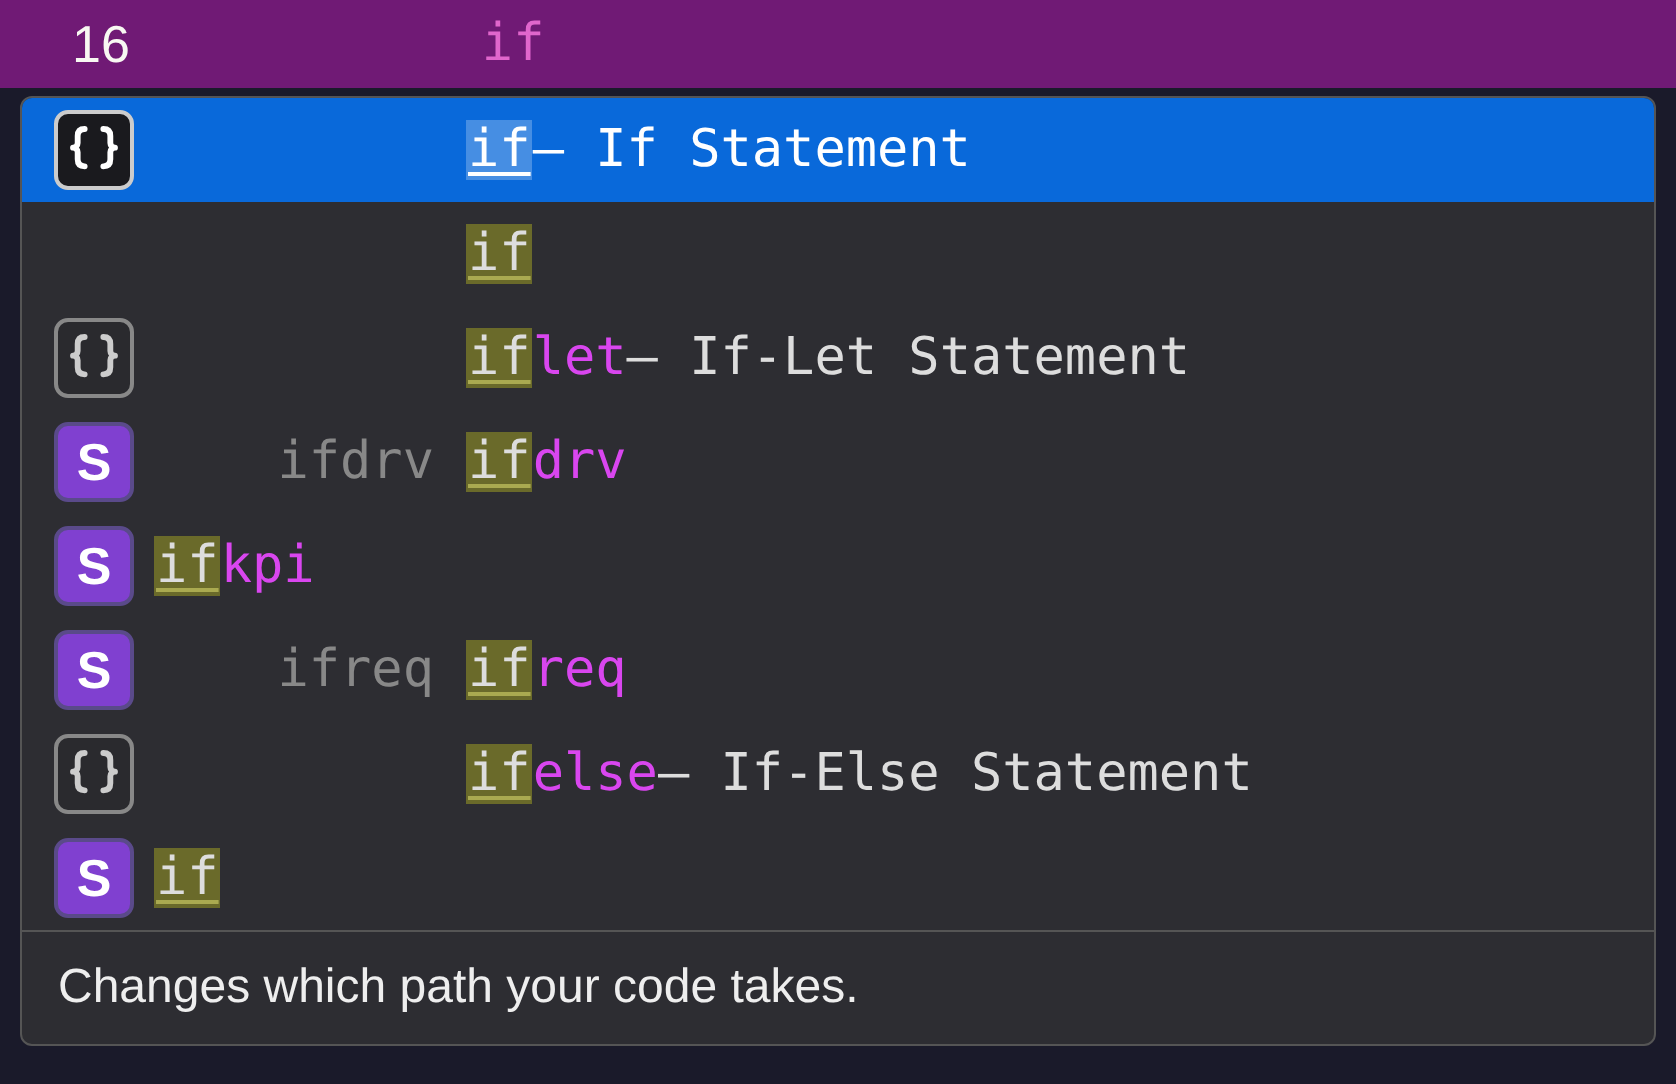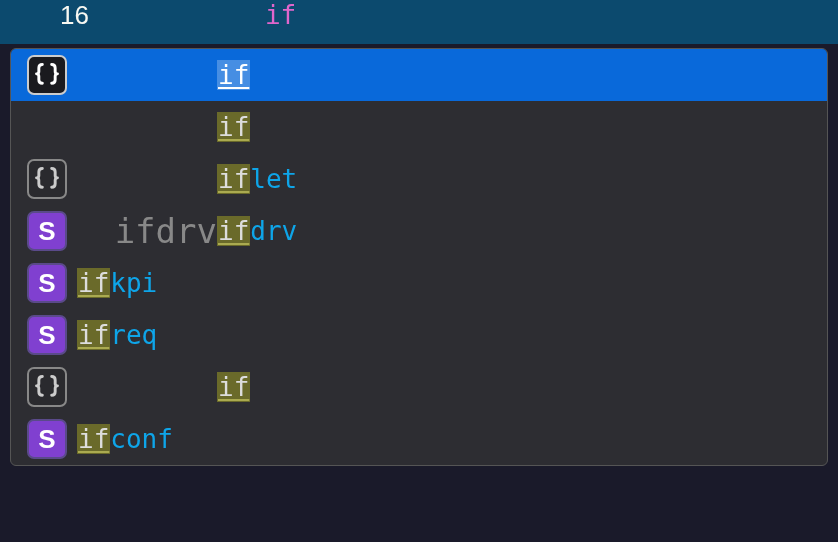--- a/index.html
+++ b/index.html
@@ -12,24 +12,24 @@
       background: #1a1a2a;
       font-family: 'Menlo', 'Monaco', 'Consolas', monospace;
       width: 838px;
       height: 542px;
       overflow: hidden;
       color: #ccc;
     }
     
     .editor-line {
       display: flex;
-      align-items: flex-start;
+      align-items: center;
       height: 44px;
-      background: #0c4a6e;
-      padding-left: 60px;
+      background: #701a75;
+      padding-left: 36px;
     }
     
     .line-number {
       color: #f8f8f2;
       font-size: 26px;
       font-weight: 500;
       margin-right: 176px;
       font-family: -apple-system, BlinkMacSystemFont, sans-serif;
     }
     
@@ -100,21 +100,22 @@
       width: 40px;
       height: 40px;
       margin-right: 10px;
       flex-shrink: 0;
     }
     
     .module-col {
       width: 140px;
       text-align: right;
       color: #888;
-      font-size: 34px;
+      font-size: 26px;
+      margin-right: 16px;
       flex-shrink: 0;
     }
     
     .completion-text {
       font-size: 26px;
       color: #ddd;
       display: flex;
       align-items: baseline;
     }
     
@@ -130,21 +131,21 @@
     .selected .match-highlight {
       background: rgba(255,255,255,0.25);
       text-decoration-color: #fff;
     }
     
     .selected .completion-text {
       color: #fff;
     }
     
     .completion-suffix {
-      color: #0ea5e9;
+      color: #d946ef;
     }
     
     .selected .completion-suffix {
       color: #fff;
     }
     
     .completion-desc {
       color: #ddd;
     }
     
@@ -174,20 +175,21 @@
         <div class="icon-wrapper icon-braces selected-icon">
           <svg viewBox="0 0 24 24" fill="none" stroke="#fff" stroke-width="2.5" stroke-linecap="round" stroke-linejoin="round">
             <path d="M8 3c-1.5 0-3 0.5-3 3v3c0 1.5-1 2-2 2 1 0 2 0.5 2 2v3c0 2.5 1.5 3 3 3"></path>
             <path d="M16 3c1.5 0 3 0.5 3 3v3c0 1.5 1 2 2 2-1 0-2 0.5-2 2v3c0 2.5-1.5 3-3 3"></path>
           </svg>
         </div>
         <span class="module-col"></span>
         <span class="completion-text">
           <span class="match-highlight">if</span>
           <span class="completion-suffix"></span>
+          <span class="completion-desc"> – If Statement</span>
         </span>
       </div>
       <div class="ac-item">
         <div class="icon-empty"></div>
         <span class="module-col"></span>
         <span class="completion-text">
           <span class="match-highlight">if</span>
           <span class="completion-suffix"></span>
         </span>
       </div>
@@ -195,20 +197,21 @@
         <div class="icon-wrapper icon-braces ">
           <svg viewBox="0 0 24 24" fill="none" stroke="#ccc" stroke-width="2.5" stroke-linecap="round" stroke-linejoin="round">
             <path d="M8 3c-1.5 0-3 0.5-3 3v3c0 1.5-1 2-2 2 1 0 2 0.5 2 2v3c0 2.5 1.5 3 3 3"></path>
             <path d="M16 3c1.5 0 3 0.5 3 3v3c0 1.5 1 2 2 2-1 0-2 0.5-2 2v3c0 2.5-1.5 3-3 3"></path>
           </svg>
         </div>
         <span class="module-col"></span>
         <span class="completion-text">
           <span class="match-highlight">if</span>
           <span class="completion-suffix">let</span>
+          <span class="completion-desc"> – If-Let Statement</span>
         </span>
       </div>
       <div class="ac-item">
         <div class="icon-wrapper icon-s">
           <span class="icon-s-text">S</span>
         </div>
         <span class="module-col">ifdrv</span>
         <span class="completion-text">
           <span class="match-highlight">if</span>
           <span class="completion-suffix">drv</span>
@@ -220,40 +223,43 @@
         </div>
         <span class="completion-text">
           <span class="match-highlight">if</span>
           <span class="completion-suffix">kpi</span>
         </span>
       </div>
       <div class="ac-item">
         <div class="icon-wrapper icon-s">
           <span class="icon-s-text">S</span>
         </div>
+        <span class="module-col">ifreq</span>
         <span class="completion-text">
           <span class="match-highlight">if</span>
           <span class="completion-suffix">req</span>
         </span>
       </div>
       <div class="ac-item">
         <div class="icon-wrapper icon-braces ">
           <svg viewBox="0 0 24 24" fill="none" stroke="#ccc" stroke-width="2.5" stroke-linecap="round" stroke-linejoin="round">
             <path d="M8 3c-1.5 0-3 0.5-3 3v3c0 1.5-1 2-2 2 1 0 2 0.5 2 2v3c0 2.5 1.5 3 3 3"></path>
             <path d="M16 3c1.5 0 3 0.5 3 3v3c0 1.5 1 2 2 2-1 0-2 0.5-2 2v3c0 2.5-1.5 3-3 3"></path>
           </svg>
         </div>
         <span class="module-col"></span>
         <span class="completion-text">
           <span class="match-highlight">if</span>
-        </span>
-      </div>
-      <div class="ac-item">
-        <div class="icon-wrapper icon-s">
-          <span class="icon-s-text">S</span>
-        </div>
-        <span class="completion-text">
-          <span class="match-highlight">if</span>
-          <span class="completion-suffix">conf</span>
+          <span class="completion-suffix">else</span>
+          <span class="completion-desc"> – If-Else Statement</span>
+        </span>
+      </div>
+      <div class="ac-item">
+        <div class="icon-wrapper icon-s">
+          <span class="icon-s-text">S</span>
+        </div>
+        <span class="completion-text">
+          <span class="match-highlight">if</span>
         </span>
       </div>
     </div>
+  <div class="doc-panel">Changes which path your code takes.</div>
 </div>
 
 </body></html>

